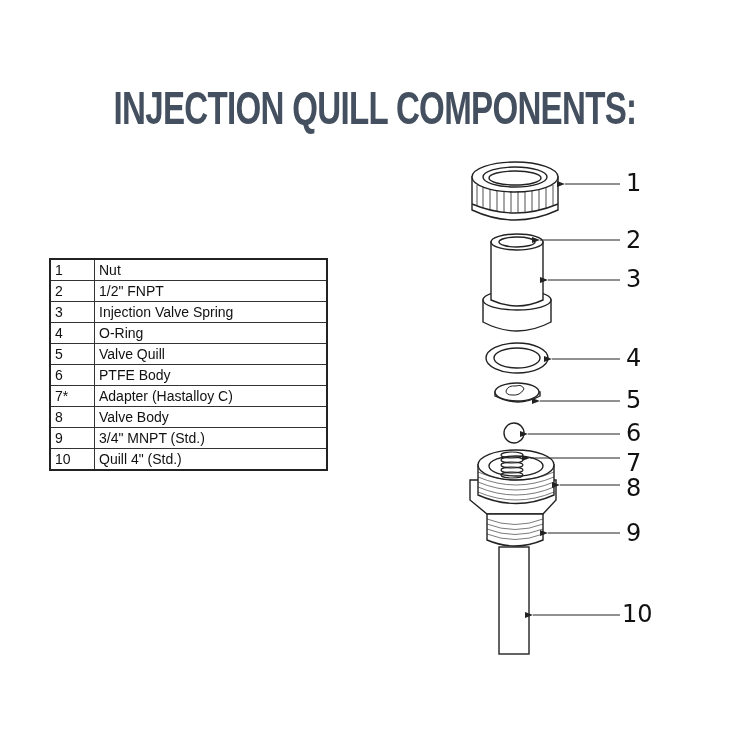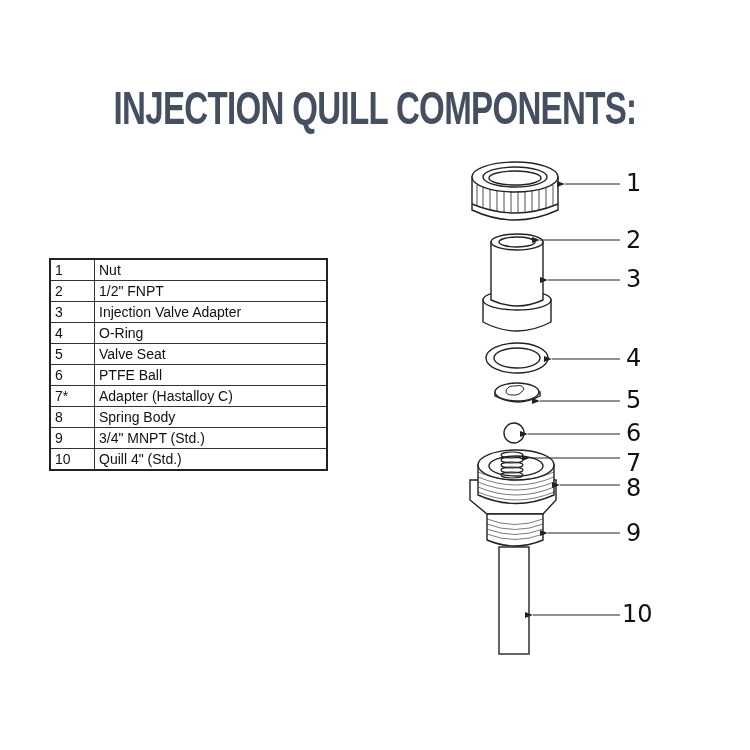--- a/index.html
+++ b/index.html
@@ -33,41 +33,41 @@
     <tr>
         <td class="num">1</td>
         <td>Nut</td>
       </tr>
     <tr>
         <td class="num">2</td>
         <td>1/2" FNPT</td>
       </tr>
     <tr>
         <td class="num">3</td>
-        <td>Injection Valve Adapter</td>
+        <td>Injection Valve Spring</td>
       </tr>
     <tr>
         <td class="num">4</td>
         <td>O-Ring</td>
       </tr>
     <tr>
         <td class="num">5</td>
-        <td>Valve Seat</td>
+        <td>Valve Quill</td>
       </tr>
     <tr>
         <td class="num">6</td>
-        <td>PTFE Ball</td>
+        <td>PTFE Body</td>
       </tr>
     <tr>
         <td class="num">7*</td>
         <td>Adapter (Hastalloy C)</td>
       </tr>
     <tr>
         <td class="num">8</td>
-        <td>Spring Body</td>
+        <td>Valve Body</td>
       </tr>
     <tr>
         <td class="num">9</td>
         <td>3/4" MNPT (Std.)</td>
       </tr>
     <tr>
         <td class="num">10</td>
         <td>Quill 4" (Std.)</td>
       </tr>
   </tbody>

